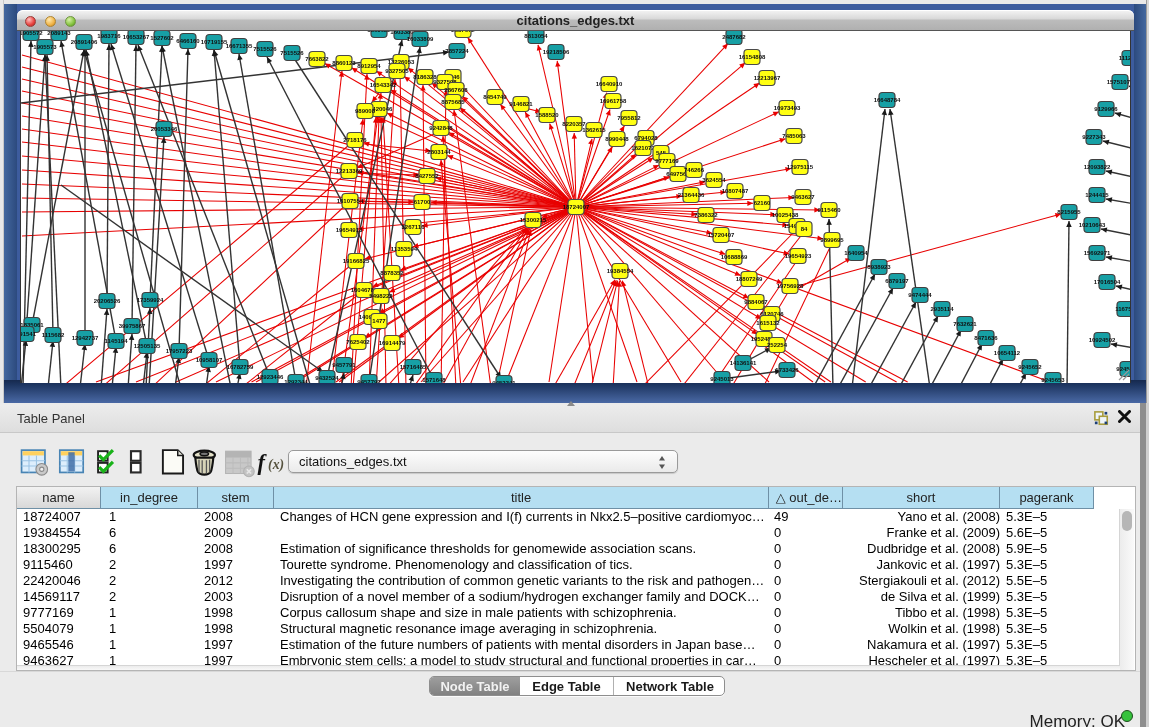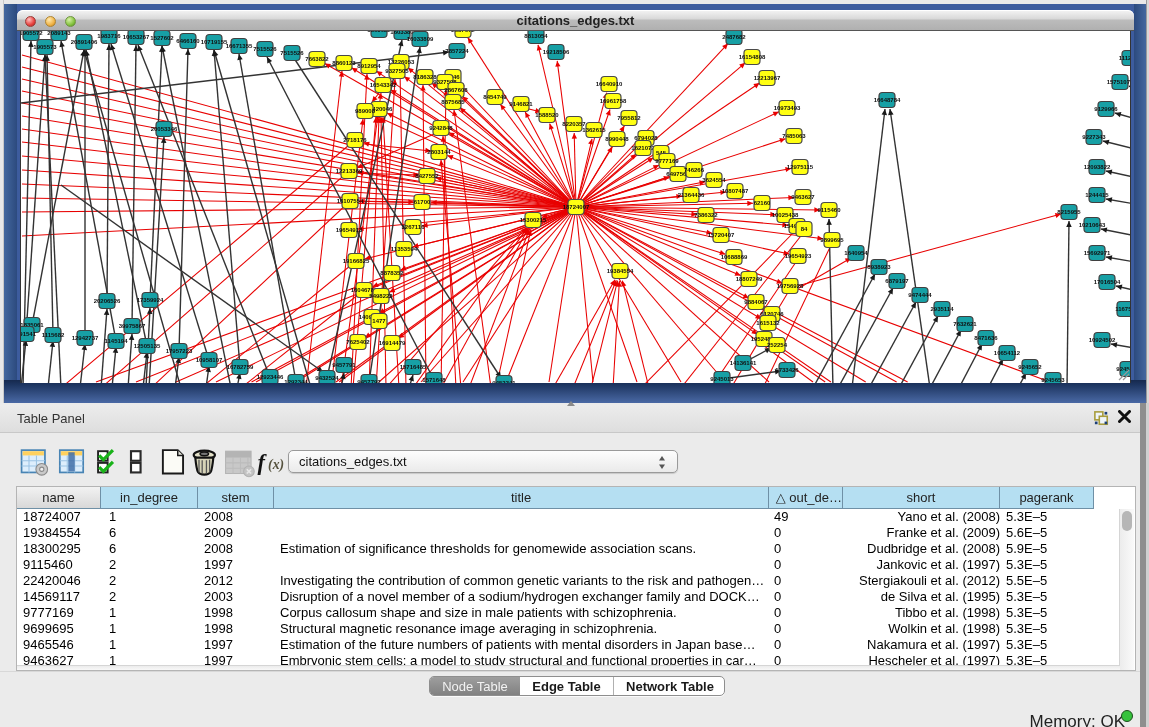--- a/index.html
+++ b/index.html
@@ -53,21 +53,21 @@
 .c4{left:757px;width:68px}
 .c5{left:826px;width:157px;text-align:right}
 .c6{left:989px;width:88px}
 
 #vscroll{position:absolute;right:1px;top:22px;width:15px;height:161px;background:linear-gradient(90deg,#ececec,#fafafa);border-left:1px solid #d5d5d5}
 #vthumb{position:absolute;left:2px;top:2px;width:10px;height:20px;background:#b6b6b6;border-radius:6px}
 #hscroll{position:absolute;left:0;bottom:0;width:1103px;height:5px;background:linear-gradient(#ececec,#f8f8f8);border-top:1px solid #d5d5d5}
 
 #tabs{position:absolute;left:429px;top:273px;width:296px;height:20px;border:1px solid #8e8e8e;border-radius:5px;background:#fff;overflow:hidden;box-shadow:0 1px 0 rgba(255,255,255,.8)}
 .tab{position:absolute;top:0;height:20px;font-size:13px;font-weight:bold;text-align:center;line-height:19px;color:#1a1a1a}
-#tab1{left:0;width:90px;background:linear-gradient(#9e9e9e,#7e7e7e);color:#f2f2f2;font-weight:normal}
+#tab1{left:0;width:90px;background:linear-gradient(#9e9e9e,#7e7e7e);color:#f2f2f2;font-weight:bold}
 #tab2{left:90px;width:93px}
 #tab3{left:183px;width:113px;border-left:1px solid #b0b0b0}
 #statusline{position:absolute;left:0;top:268px;width:1149px;height:1px;background:#d8d8d8}
 #mem{position:absolute;right:24px;top:309px;font-size:17px;color:#222}
 #memdot{position:absolute;right:16px;top:307px;width:12px;height:12px;border-radius:50%;background:#35c23c;border:1.5px solid #1e4c1e}
 
 #leftedge{position:absolute;left:0;top:0;width:4px;height:403px;background:#e9e9e9;border-right:1px solid #c9c9c9}
 #rightedge{position:absolute;right:0;top:0;width:3px;height:403px;background:#d8d8d8;border-left:1px solid #9a9a9a}
 #rightedge2{position:absolute;right:0;top:0;width:9px;height:324px;background:#d0d0d0;border-left:6px solid #8e8e8e}
 </style></head>
@@ -857,20 +857,21 @@
         <div class="hc hc3">title</div>
           <div class="hc hc4">△ out_de…</div>
           <div class="hc hc5">short</div>
         <div class="hc hc6">pagerank</div>
       </div>
       <div id="tbody">
 <div class="tr">
             <div class="c c0">18724007</div>
             <div class="c c1">1</div>
             <div class="c c2">2008</div>
+            <div class="c c3">Changes of HCN gene expression and I(f) currents in Nkx2.5–positive cardiomyoc…</div>
             <div class="c c4">49</div>
             <div class="c c5">Yano et al. (2008)</div>
             <div class="c c6">5.3E–5</div>
           </div>
 <div class="tr">
             <div class="c c0">19384554</div>
             <div class="c c1">6</div>
             <div class="c c2">2009</div>
             <div class="c c4">0</div>
             <div class="c c5">Franke et al. (2009)</div>
@@ -882,53 +883,54 @@
             <div class="c c2">2008</div>
             <div class="c c3">Estimation of significance thresholds for genomewide association scans.</div>
             <div class="c c4">0</div>
             <div class="c c5">Dudbridge et al. (2008)</div>
             <div class="c c6">5.9E–5</div>
           </div>
 <div class="tr">
             <div class="c c0">9115460</div>
             <div class="c c1">2</div>
             <div class="c c2">1997</div>
+            <div class="c c3">Tourette syndrome. Phenomenology and classification of tics.</div>
             <div class="c c4">0</div>
             <div class="c c5">Jankovic et al. (1997)</div>
             <div class="c c6">5.3E–5</div>
           </div>
 <div class="tr">
             <div class="c c0">22420046</div>
             <div class="c c1">2</div>
             <div class="c c2">2012</div>
             <div class="c c3">Investigating the contribution of common genetic variants to the risk and pathogen…</div>
             <div class="c c4">0</div>
             <div class="c c5">Stergiakouli et al. (2012)</div>
             <div class="c c6">5.5E–5</div>
           </div>
 <div class="tr">
             <div class="c c0">14569117</div>
             <div class="c c1">2</div>
             <div class="c c2">2003</div>
             <div class="c c3">Disruption of a novel member of a sodium/hydrogen exchanger family and DOCK…</div>
             <div class="c c4">0</div>
-            <div class="c c5">de Silva et al. (1995)</div>
+            <div class="c c5">de Silva et al. (1999)</div>
             <div class="c c6">5.3E–5</div>
           </div>
 <div class="tr">
             <div class="c c0">9777169</div>
             <div class="c c1">1</div>
             <div class="c c2">1998</div>
             <div class="c c3">Corpus callosum shape and size in male patients with schizophrenia.</div>
             <div class="c c4">0</div>
             <div class="c c5">Tibbo et al. (1998)</div>
             <div class="c c6">5.3E–5</div>
           </div>
 <div class="tr">
-            <div class="c c0">9699695</div>
+            <div class="c c0">5504079</div>
             <div class="c c1">1</div>
             <div class="c c2">1998</div>
             <div class="c c3">Structural magnetic resonance image averaging in schizophrenia.</div>
             <div class="c c4">0</div>
             <div class="c c5">Wolkin et al. (1998)</div>
             <div class="c c6">5.3E–5</div>
           </div>
 <div class="tr">
             <div class="c c0">9465546</div>
             <div class="c c1">1</div>

